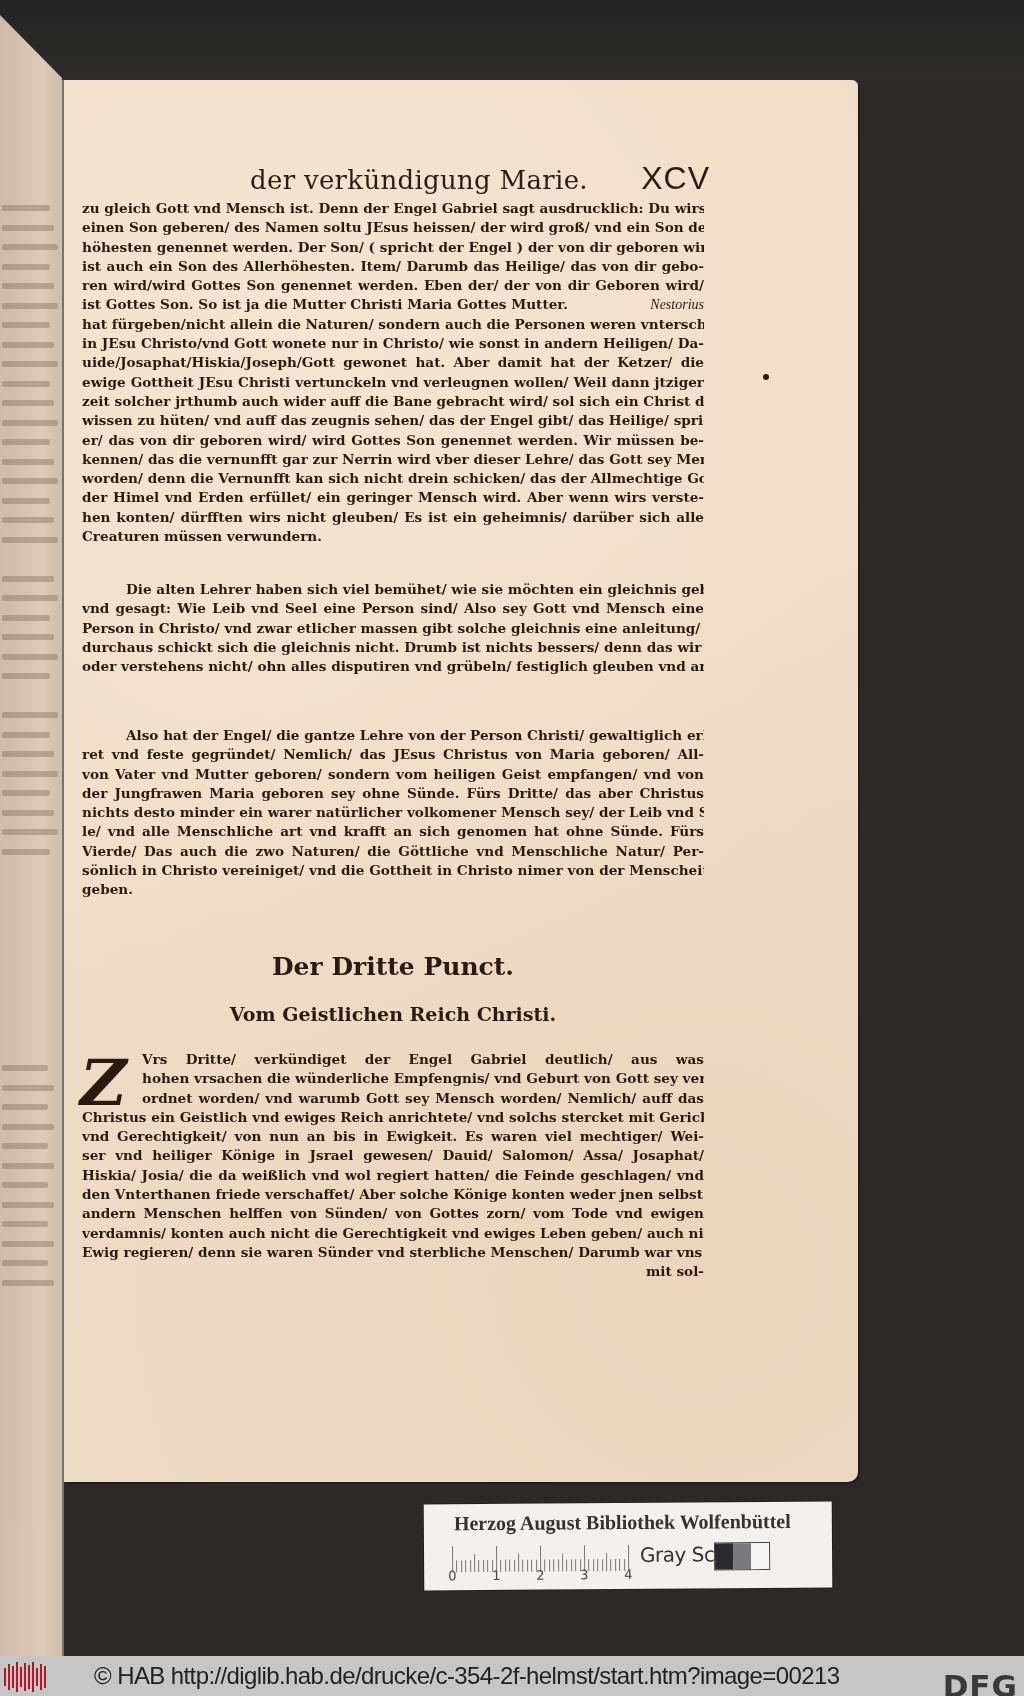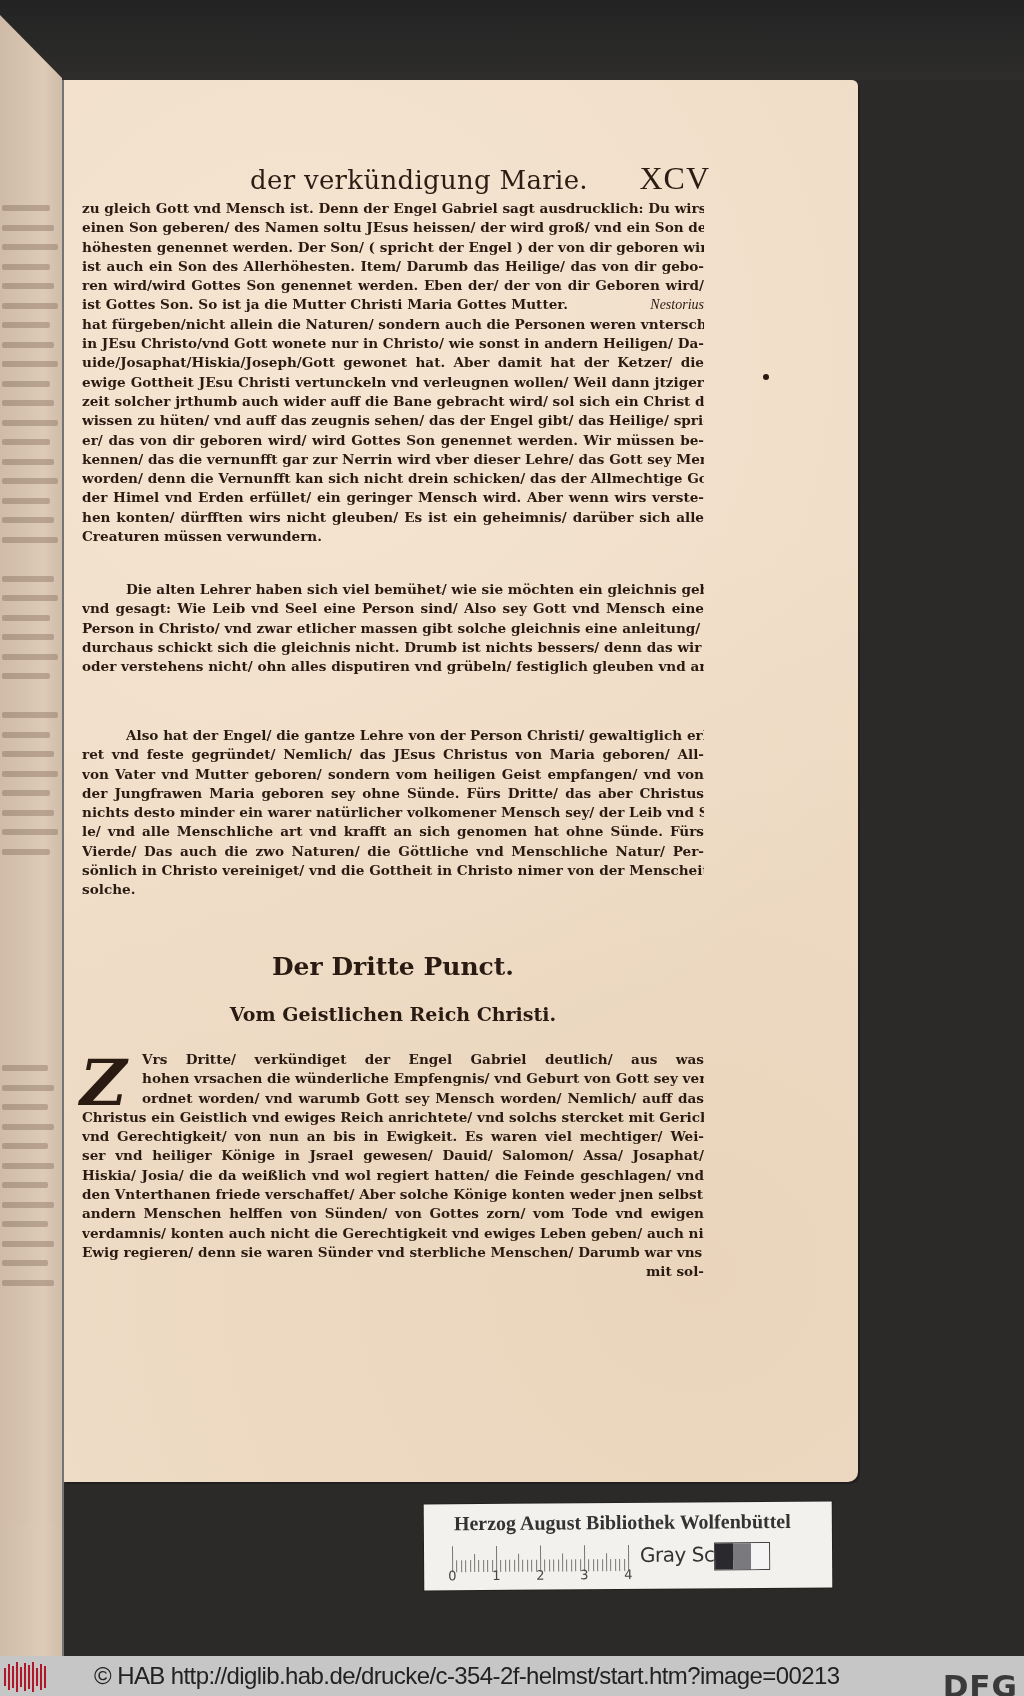--- a/index.html
+++ b/index.html
@@ -37,21 +37,21 @@
       radial-gradient(circle at 80% 85%, rgba(220,190,160,0.25), transparent 55%);
     border-radius:0 6px 10px 0;
     box-shadow: 2px 2px 0 rgba(0,0,0,0.25);
   }
   .running-head {
     position:absolute; left:250px; top:160px; width:460px; height:36px;
     display:flex; justify-content:space-between; align-items:baseline;
     color:#2c1d14;
   }
   .running-title { font-family:"DejaVu Serif", serif; font-weight:normal; font-size:26px; letter-spacing:0.3px; }
-  .folio { font-family:Liberation Serif, serif; font-size:32px; letter-spacing:1px; }
+  .folio { font-family:Liberation Sans, sans-serif; font-size:32px; letter-spacing:1px; }
   .text-block {
     position:absolute; left:82px; width:622px;
     color:#2a1b12;
     font-family:"DejaVu Serif", serif; font-weight:bold;
     font-size:13.6px; line-height:19.3px;
   }
   .text-block .line { white-space:nowrap; overflow:hidden; text-align:justify; text-align-last:justify; }
   .text-block .line.last { text-align-last:left; }
   .text-block .line.right { text-align:right; text-align-last:right; }
   .text-block .line.indent { padding-left:44px; }
@@ -191,21 +191,21 @@
   </div>
 <div class="text-block" style="top:726px;" id="p3">
     <div class="line indent">Also hat der Engel/ die gantze Lehre von der Person Christi/ gewaltiglich erkle-</div>
     <div class="line">ret vnd feste gegründet/ Nemlich/ das JEsus Christus von Maria geboren/ All-</div>
     <div class="line">von Vater vnd Mutter geboren/ sondern vom heiligen Geist empfangen/ vnd von</div>
     <div class="line">der Jungfrawen Maria geboren sey ohne Sünde. Fürs Dritte/ das aber Christus</div>
     <div class="line">nichts desto minder ein warer natürlicher volkomener Mensch sey/ der Leib vnd See-</div>
     <div class="line">le/ vnd alle Menschliche art vnd krafft an sich genomen hat ohne Sünde. Fürs</div>
     <div class="line">Vierde/ Das auch die zwo Naturen/ die Göttliche vnd Menschliche Natur/ Per-</div>
     <div class="line">sönlich in Christo vereiniget/ vnd die Gottheit in Christo nimer von der Menscheit</div>
-    <div class="line last">solche.</div>
+    <div class="line last">geben.</div>
   </div>
 
 <div class="section-title main">Der Dritte Punct.</div>
 <div class="section-title sub">Vom Geistlichen Reich Christi.</div>
 
 <div class="dropcap">Z</div>
 <div class="text-block" style="top:1050px;" id="p4">
     <div class="line dropcap-line">Vrs Dritte/ verkündiget der Engel Gabriel deutlich/ aus was</div>
     <div class="line dropcap-line">hohen vrsachen die wünderliche Empfengnis/ vnd Geburt von Gott sey ver-</div>
     <div class="line dropcap-line">ordnet worden/ vnd warumb Gott sey Mensch worden/ Nemlich/ auff das</div>

